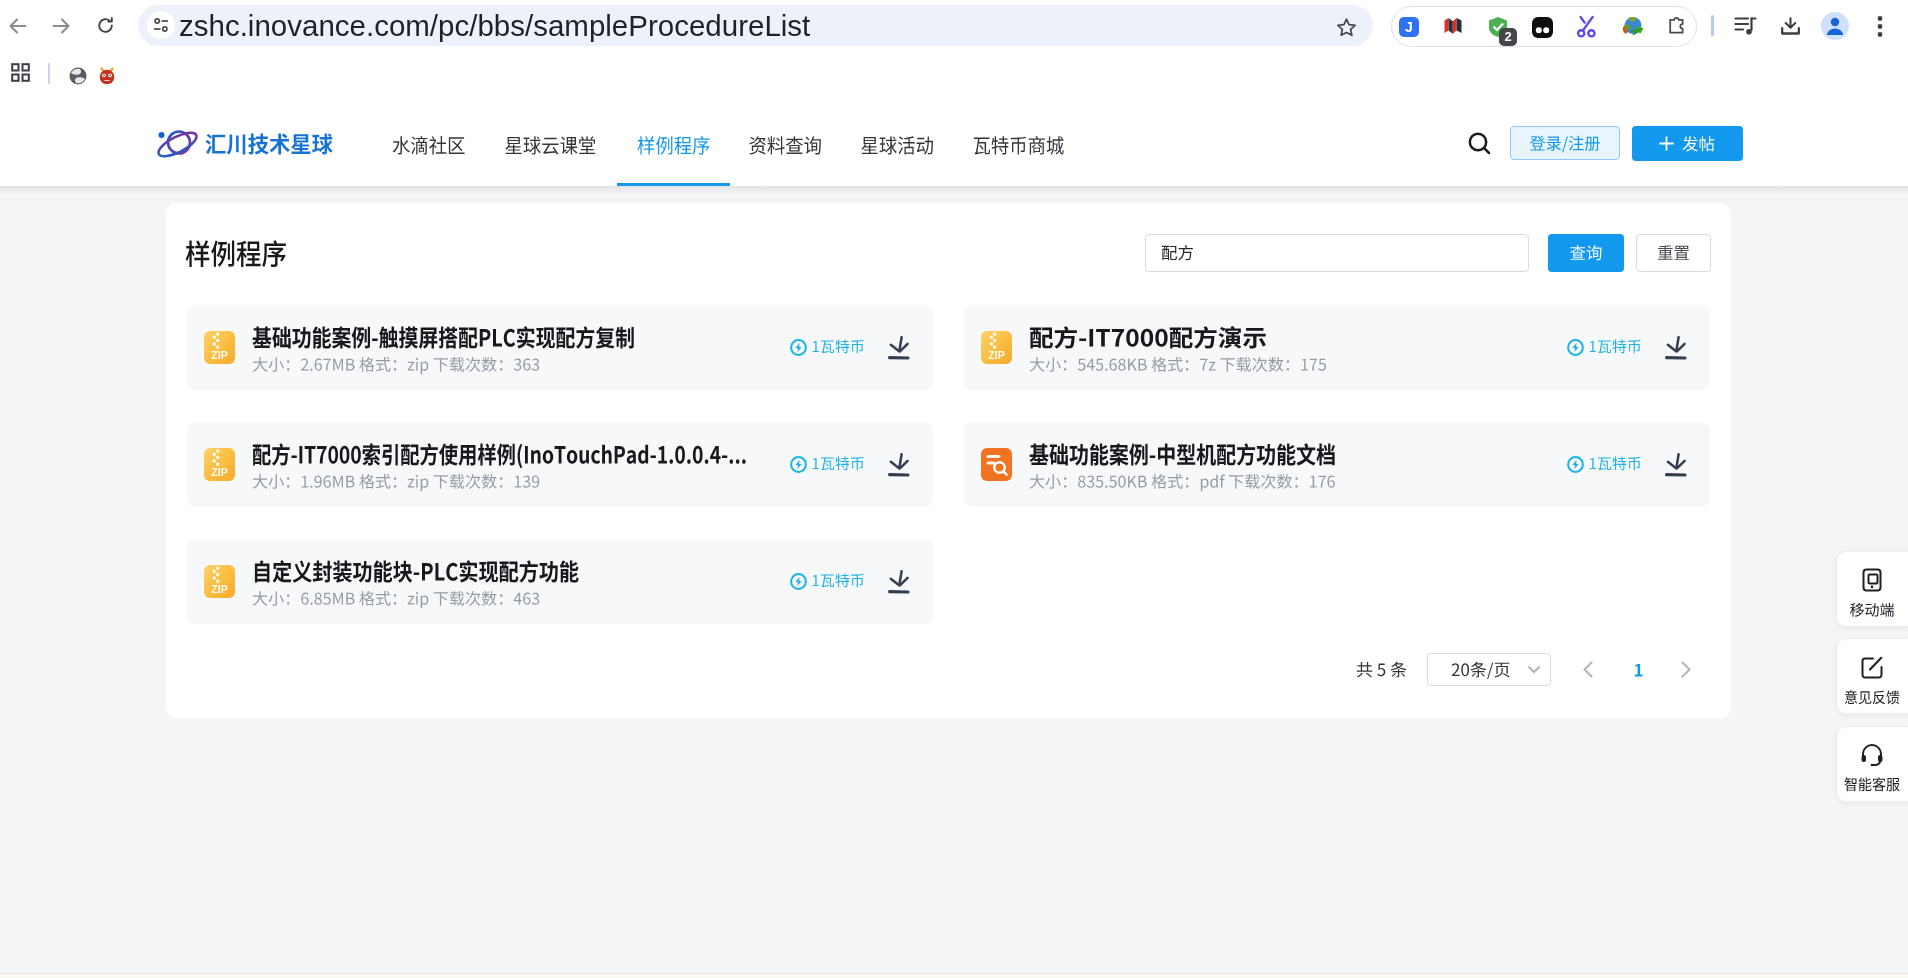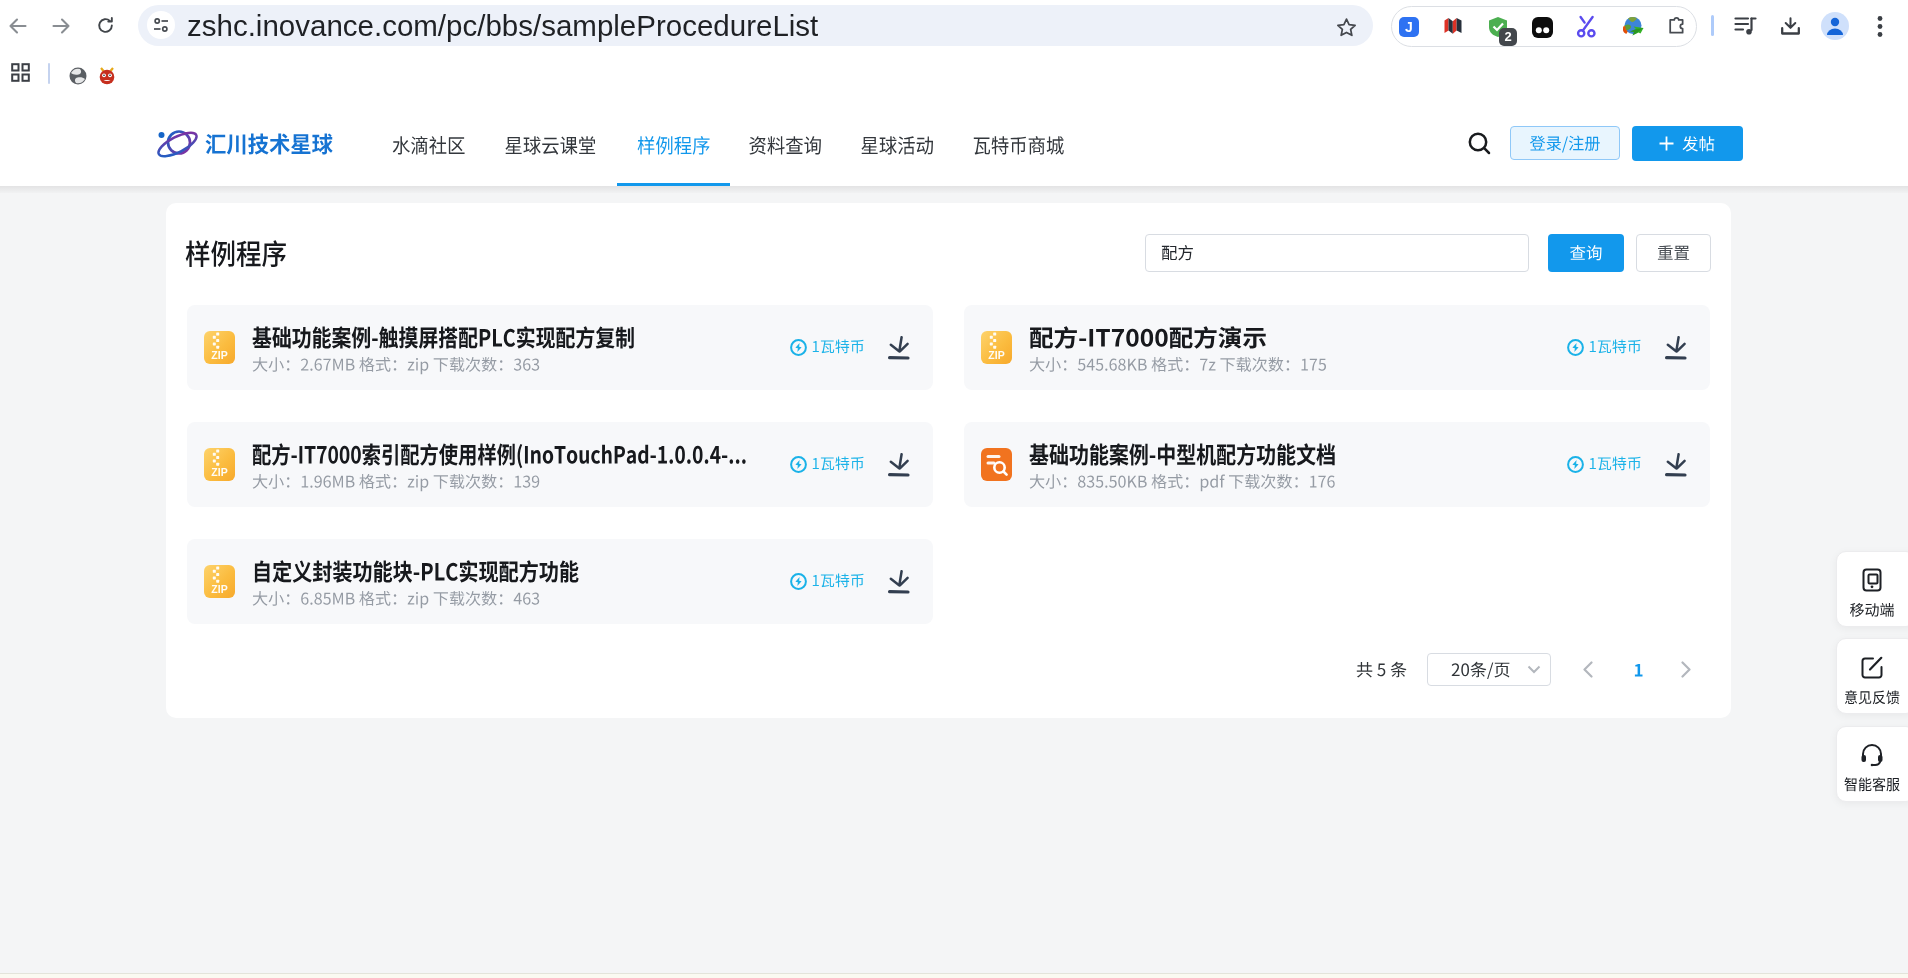--- a/index.html
+++ b/index.html
@@ -10,21 +10,21 @@
 <div class="abs" style="left:0;top:0;width:1908px;height:97px;background:#fff"></div>
 
 <div class="abs" style="left:138px;top:5px;width:1235px;height:41px;border-radius:21px;background:#edf1f9"></div>
 <div class="abs" style="left:147px;top:11px;width:28px;height:28px;border-radius:50%;background:#fff"></div>
 <svg class="abs" style="left:152px;top:16px" width="18" height="18" viewBox="0 0 18 18" fill="none" stroke="#474b51" stroke-width="1.7">
  <circle cx="5.2" cy="5" r="2.1"></circle>
     <path d="M9.5 5 H16"></path>
     <circle cx="12.8" cy="13" r="2.1"></circle>
     <path d="M2 13 H8.5"></path>
   </svg>
-<div class="abs" style="left:187px;top:9px;font-size:29.5px;color:#1f2125;letter-spacing:0px">zshc.inovance.com/pc/bbs/sampleProcedureList</div>
+<div class="abs" style="left:179px;top:9px;font-size:29.5px;color:#1f2125;letter-spacing:0px">zshc.inovance.com/pc/bbs/sampleProcedureList</div>
 
 <svg class="abs" style="left:1335px;top:16px" width="23" height="23" viewBox="0 0 24 24" fill="none" stroke="#44474d" stroke-width="1.8" stroke-linejoin="round">
  <path d="M12 3.2 l2.7 5.8 6.3 0.7 -4.7 4.3 1.3 6.2 -5.6-3.1 -5.6 3.1 1.3-6.2 -4.7-4.3 6.3-0.7 Z"></path>
   </svg>
 
 <svg class="abs" style="left:8px;top:17px" width="19" height="18" viewBox="0 0 19 18" fill="none" stroke="#898d92" stroke-width="2.1" stroke-linecap="round" stroke-linejoin="round">
  <path d="M17.5 9 H2.5 M9 2.5 L2.5 9 L9 15.5"></path>
   </svg>
 <svg class="abs" style="left:52px;top:17px" width="19" height="18" viewBox="0 0 19 18" fill="none" stroke="#898d92" stroke-width="2.1" stroke-linecap="round" stroke-linejoin="round">
  <path d="M1.5 9 H16.5 M10 2.5 L16.5 9 L10 15.5"></path>

